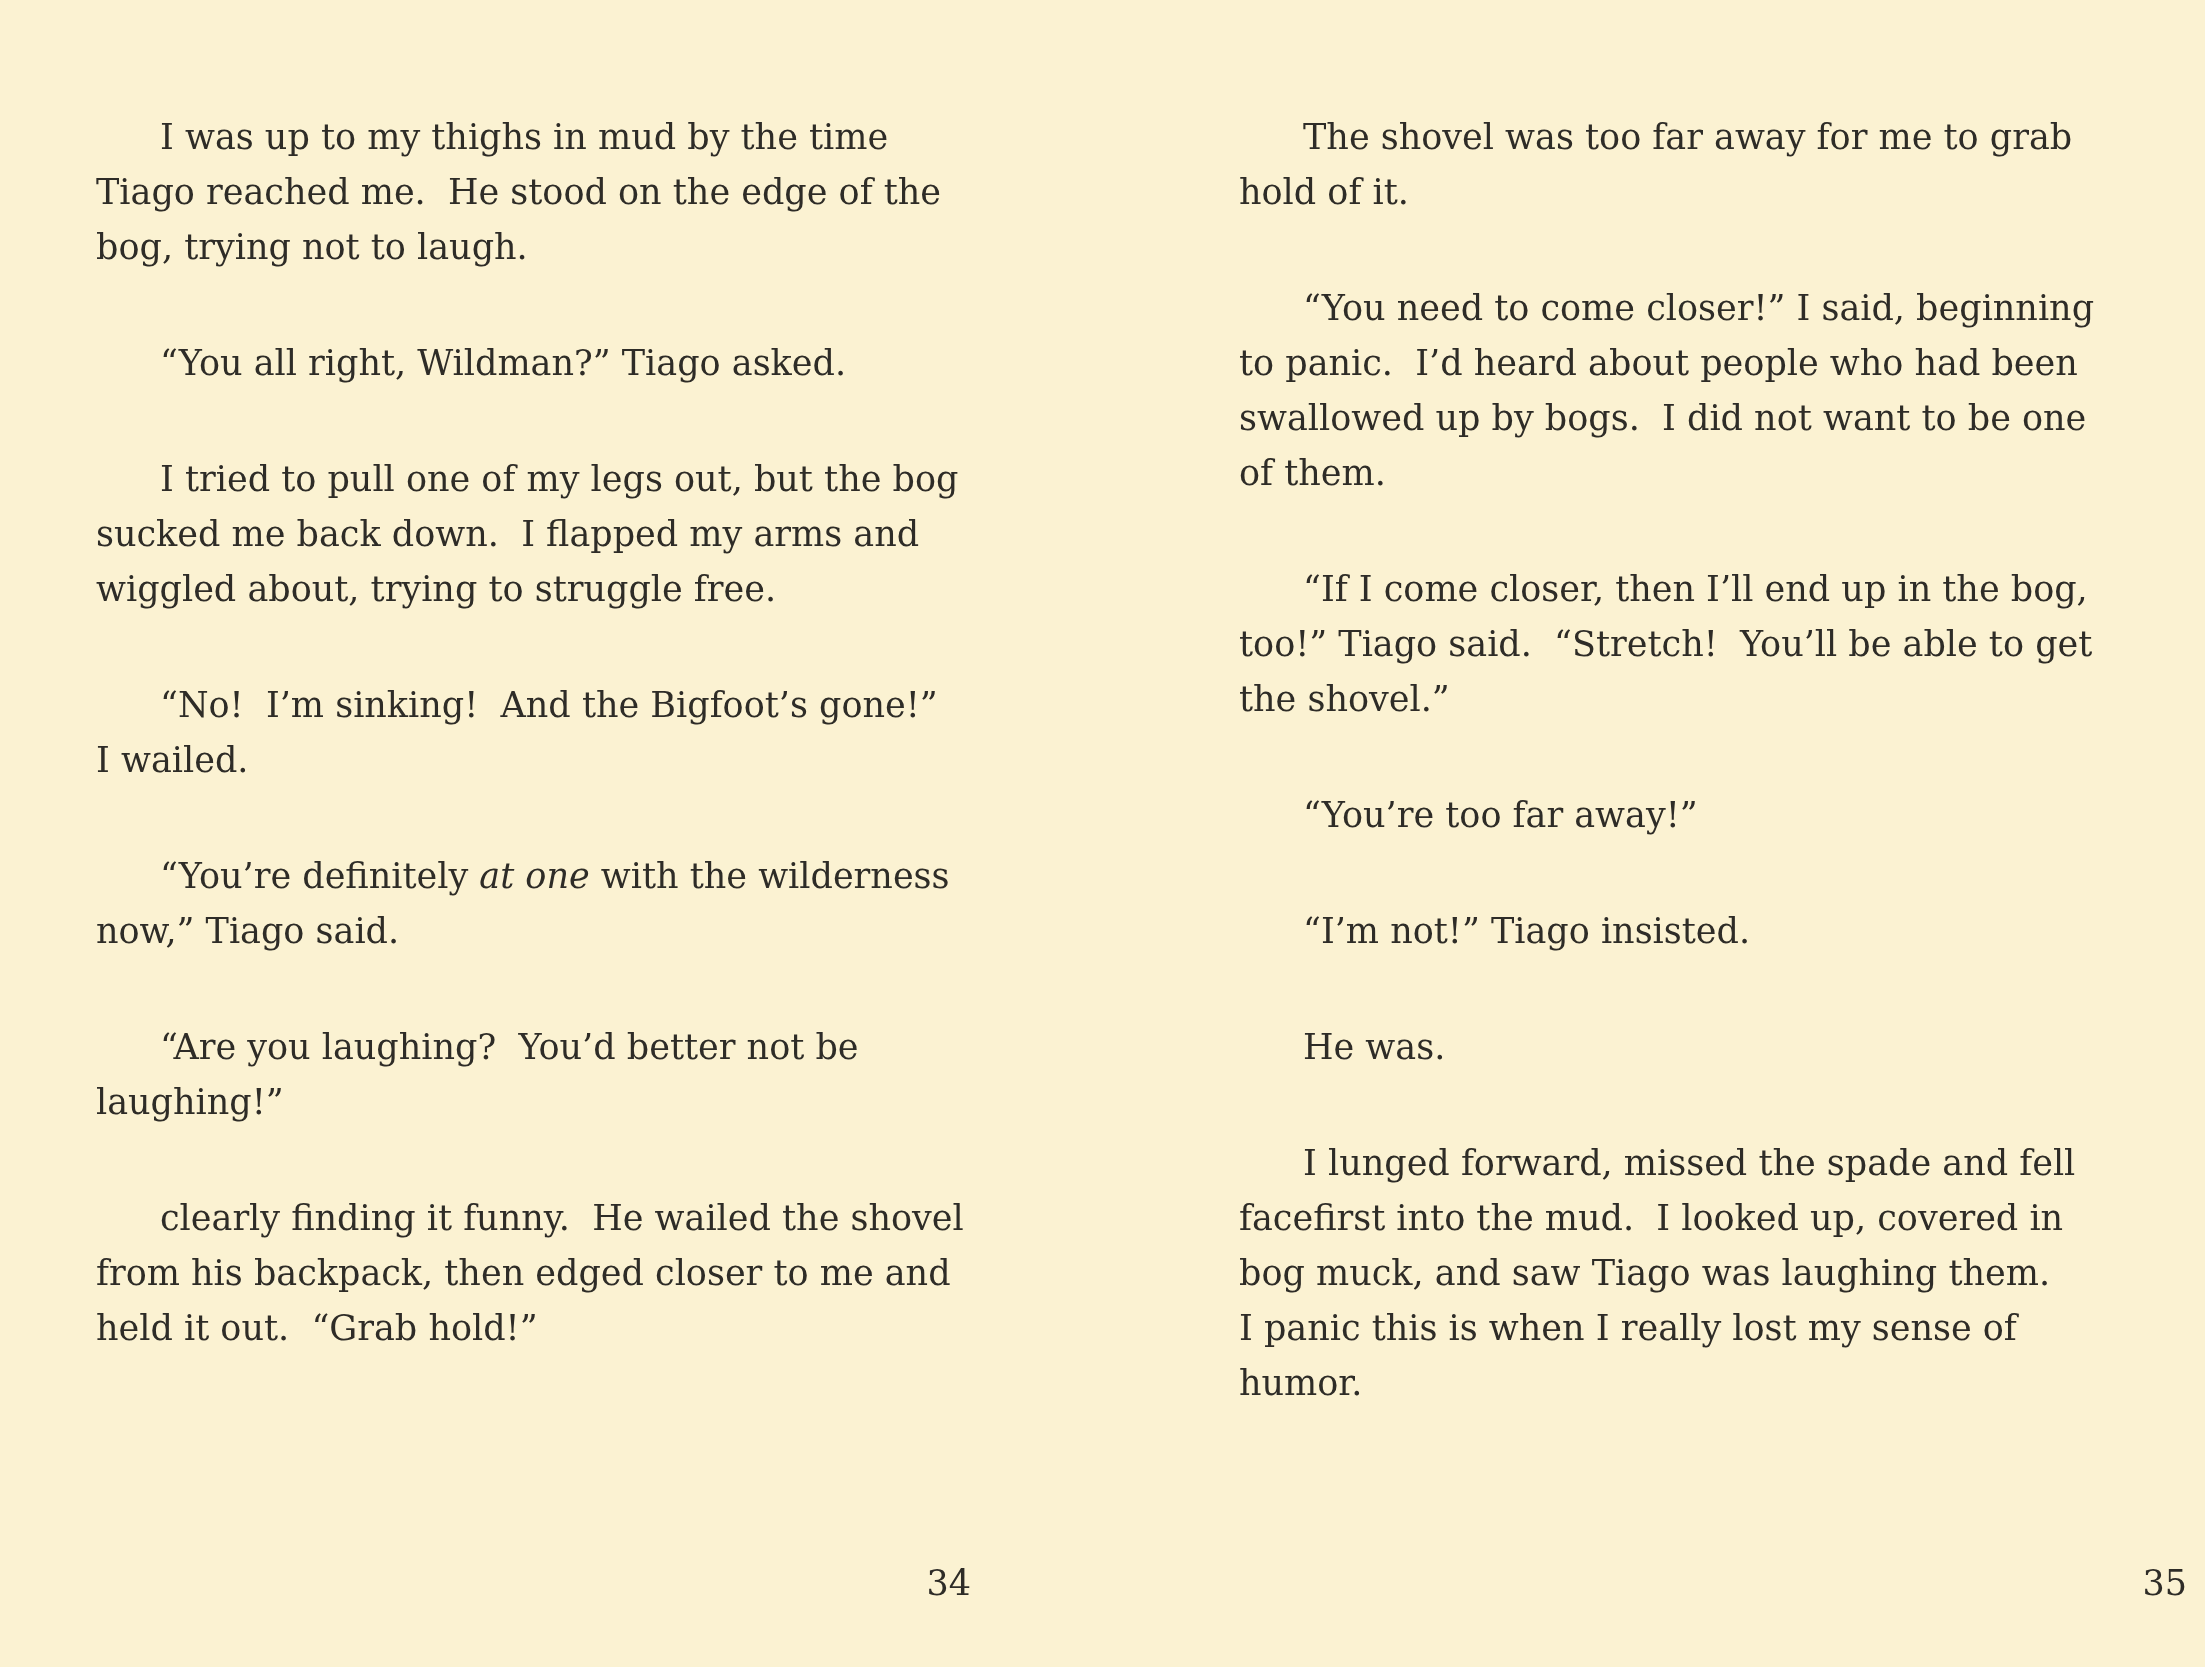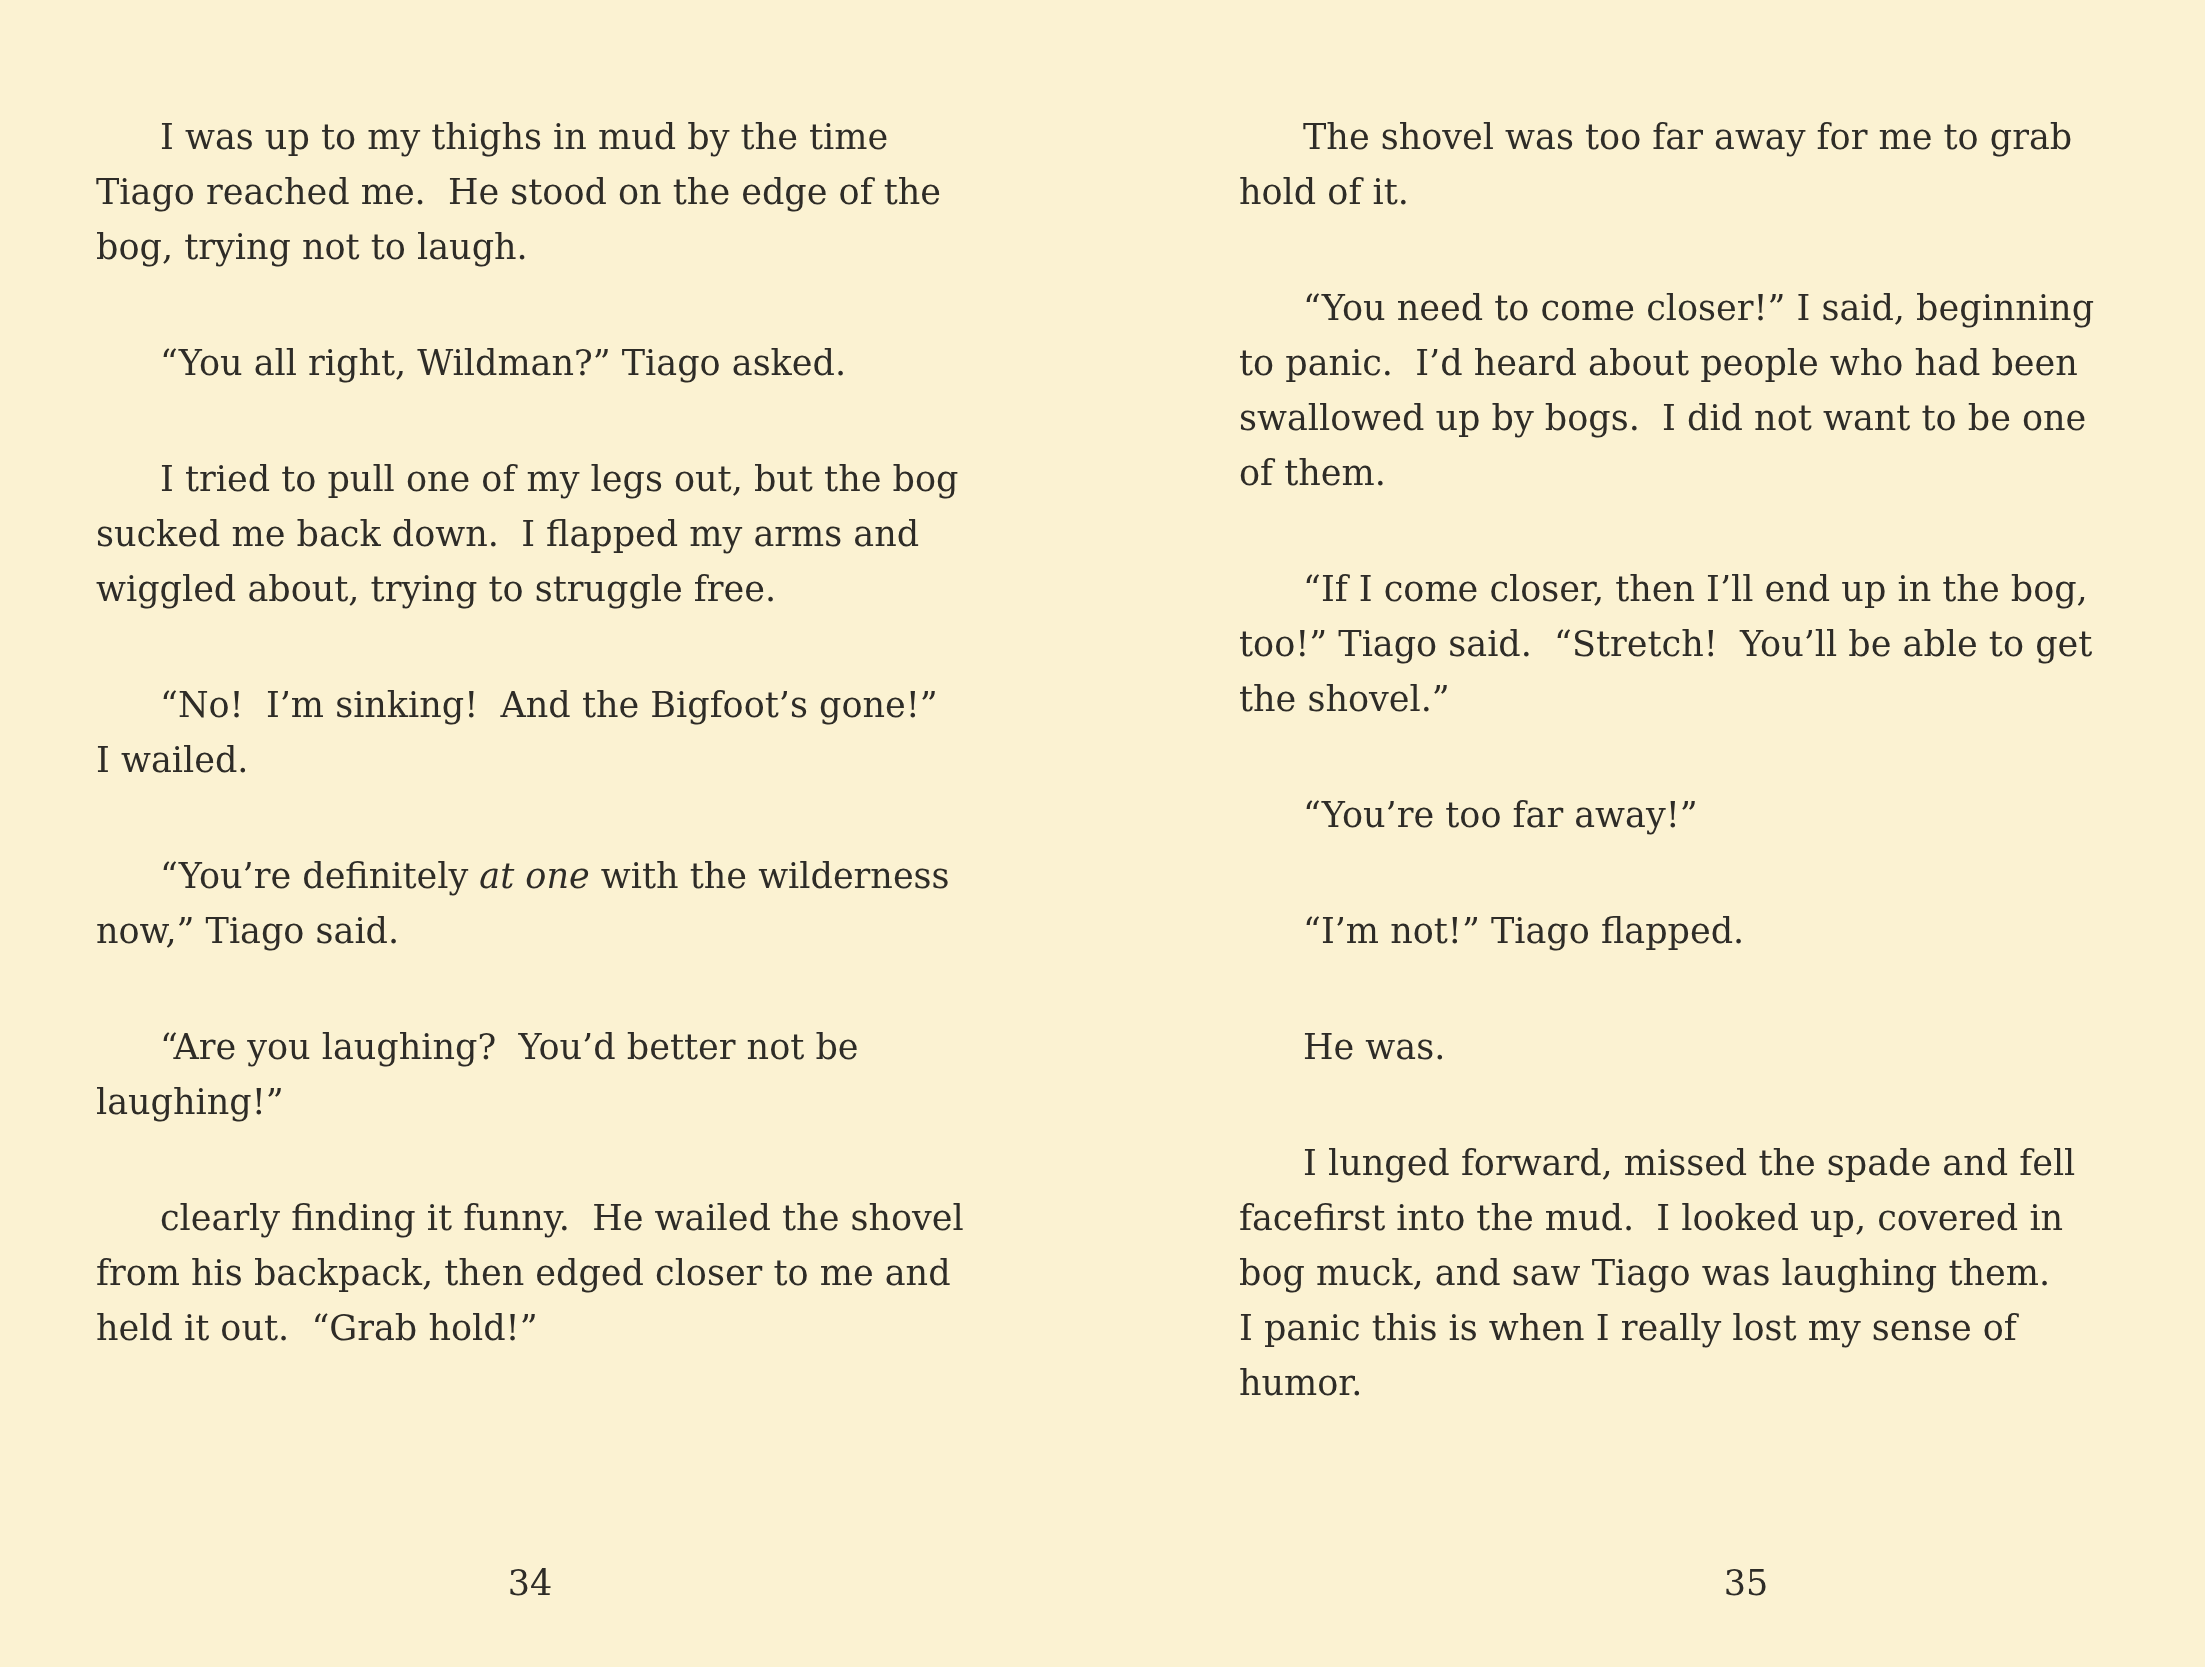--- a/index.html
+++ b/index.html
@@ -21,21 +21,21 @@
   .col.col-left  { left: 89px;  width: 967px; }
   .col.col-right { left: 1232px; width: 967px; }
   .para { margin: 0 0 61px 7px; }
   .line { white-space: pre; }
   .para .line:first-child { padding-left: 64px; }
   .line em { font-style: italic; }
   .pagenum {
     position: absolute;
     top: 1556px;
     width: 882px;
-    text-align: center;
+    text-align: right;
     font-size: 35px;
     line-height: 55px;
   }
   .pagenum.pn-left  { left: 89px; }
   .pagenum.pn-right { left: 1305px; }
 </style>
 </head>
 <body>
 
 <div class="spread" style="background: rgb(251, 242, 210); color: rgb(46, 44, 39);">
@@ -86,21 +86,21 @@
     </div>
     <div class="para">
       <div class="line">“If I come closer, then I’ll end up in the bog,</div>
       <div class="line">too!” Tiago said.  “Stretch!  You’ll be able to get</div>
       <div class="line">the shovel.”</div>
     </div>
     <div class="para">
       <div class="line">“You’re too far away!”</div>
     </div>
     <div class="para">
-      <div class="line">“I’m not!” Tiago flapped.</div>
+      <div class="line">“I’m not!” Tiago insisted.</div>
     </div>
     <div class="para">
       <div class="line">He was.</div>
     </div>
     <div class="para">
       <div class="line">I lunged forward, missed the spade and fell</div>
       <div class="line">facefirst into the mud.  I looked up, covered in</div>
       <div class="line">bog muck, and saw Tiago was laughing them.</div>
       <div class="line">I panic this is when I really lost my sense of</div>
       <div class="line">humor.</div>

